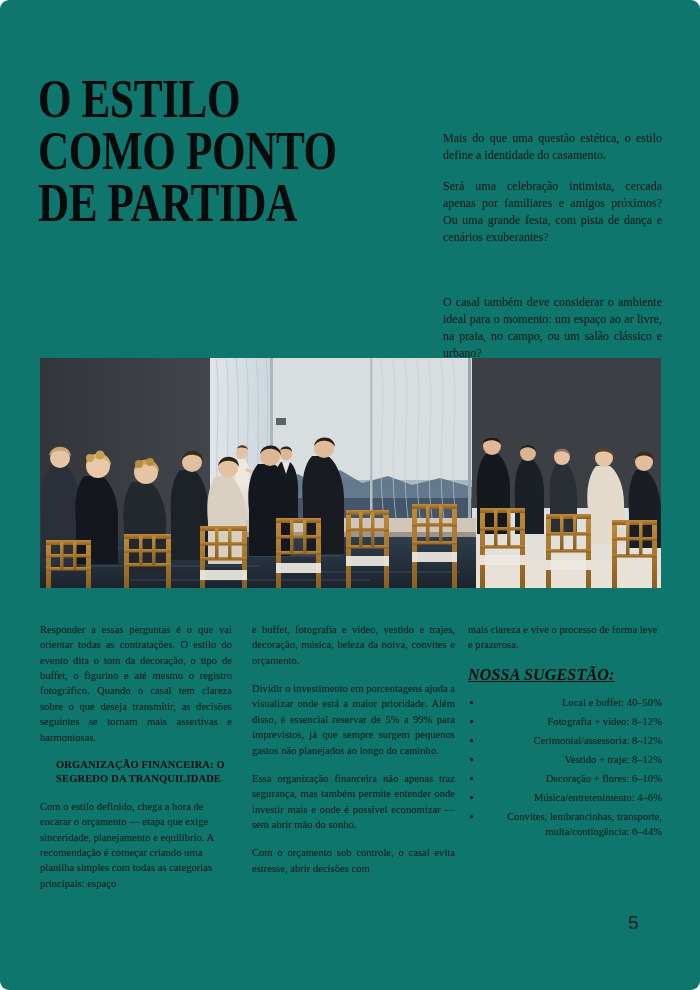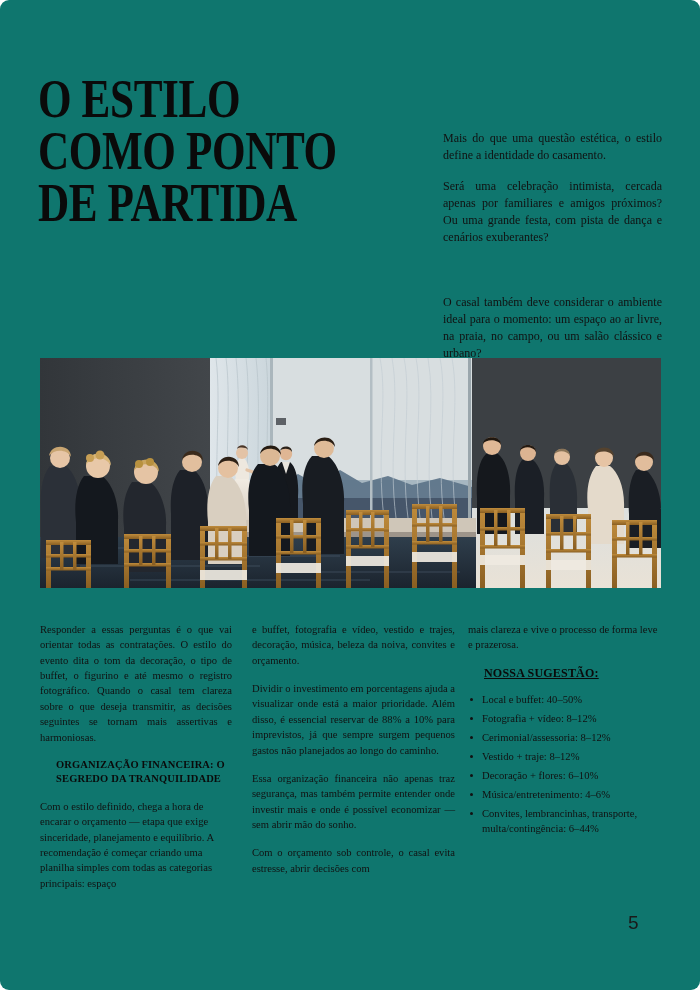--- a/index.html
+++ b/index.html
@@ -91,41 +91,42 @@
     margin: 0 0 12px 16px;
     font-size: 10.5px;
     line-height: 1.38;
     font-weight: 700;
     text-transform: uppercase;
     letter-spacing: 0.15px;
     color: #0a0a0a;
   }
 
   .suggestion-title {
-    margin: 4px 0 11px 16px;
-    font-size: 12px;
+    margin: 4px 0 11px 0;
+    font-size: 16px;
     font-weight: 700;
+    font-style: italic;
     text-decoration: underline;
     text-transform: uppercase;
     letter-spacing: 0.2px;
     color: #0a0a0a;
   }
 
   ul.budget-list {
     margin: 0;
     padding: 0;
     list-style: none;
   }
   ul.budget-list li {
     position: relative;
     margin: 0 0 4px 0;
     padding-left: 14px;
     font-size: 10.6px;
     line-height: 1.42;
-    text-align: left;
+    text-align: right;
     color: #111111;
   }
   ul.budget-list li::before {
     content: "";
     position: absolute;
     left: 2px;
     top: 6px;
     width: 3px;
     height: 3px;
     border-radius: 50%;
@@ -413,21 +414,21 @@
       <p>Responder a essas perguntas é o que vai orientar todas as contratações. O estilo do evento dita o tom da decoração, o tipo de buffet, o figurino e até mesmo o registro fotográfico. Quando o casal tem clareza sobre o que deseja transmitir, as decisões seguintes se tornam mais assertivas e harmoniosas.</p>
     </div>
     <h2 class="subhead">Organização financeira: o segredo da tranquilidade</h2>
     <div class="ragged">
       <p>Com o estilo definido, chega a hora de encarar o orçamento — etapa que exige sinceridade, planejamento e equilíbrio. A recomendação é começar criando uma planilha simples com todas as categorias principais: espaço</p>
     </div>
   </div>
 
   <div class="col col-2 justified">
     <p>e buffet, fotografia e vídeo, vestido e trajes, decoração, música, beleza da noiva, convites e orçamento.</p>
-    <p>Dividir o investimento em porcentagens ajuda a visualizar onde está a maior prioridade. Além disso, é essencial reservar de 88% a 10% para imprevistos, já que sempre surgem pequenos gastos não planejados ao longo do caminho.</p>
+    <p>Dividir o investimento em porcentagens ajuda a visualizar onde está a maior prioridade. Além disso, é essencial reservar de 5% a 99% para imprevistos, já que sempre surgem pequenos gastos não planejados ao longo do caminho.</p>
     <p>Essa organização financeira não apenas traz segurança, mas também permite entender onde investir mais e onde é possível economizar — sem abrir mão do sonho.</p>
     <p>Com o orçamento sob controle, o casal evita estresse, abrir decisões com</p>
   </div>
 
   <div class="col col-3">
     <div class="ragged">
       <p>mais clareza e vive o processo de forma leve e prazerosa.</p>
     </div>
     <div class="suggestion-title">Nossa sugestão:</div>
     <ul class="budget-list">

